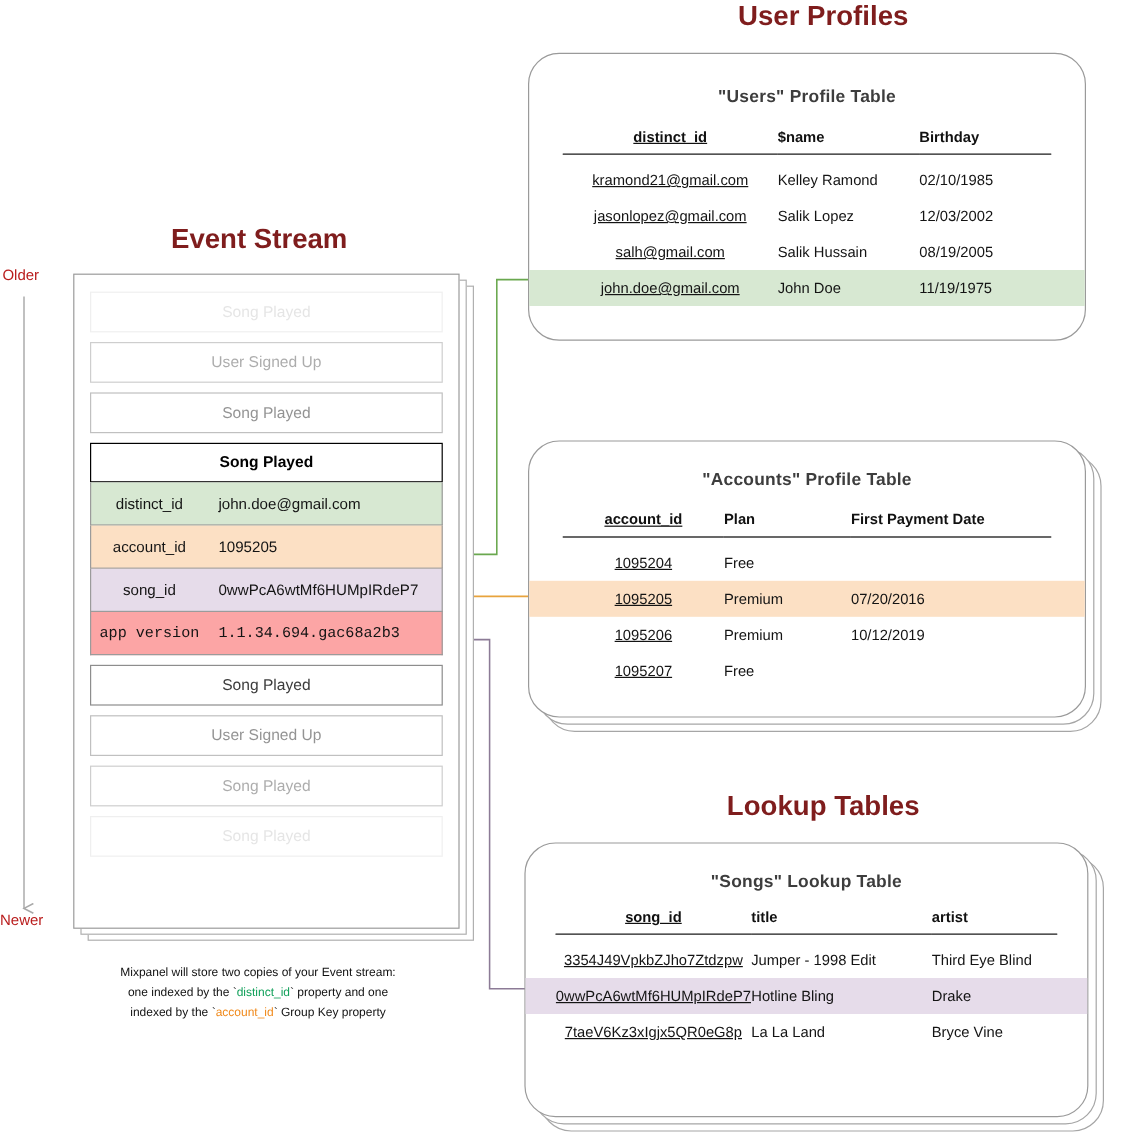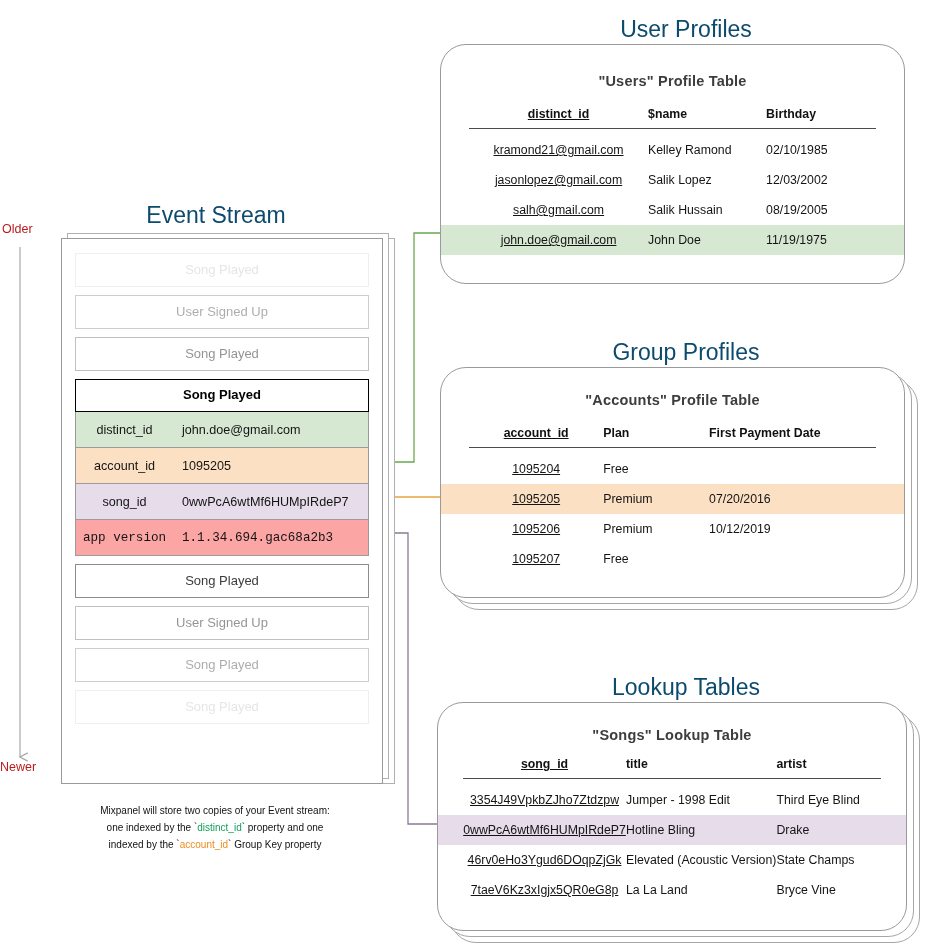--- a/index.html
+++ b/index.html
@@ -10,25 +10,24 @@
     color:#1a1a1a;
     position:relative;
     overflow:hidden;
   }
   .canvas{position:absolute;inset:0;}
 
   
   .sec-title{
     position:absolute;
     font-size:23px;
-    font-weight:400;
-    color:#0c4a6e;
+    font-weight:700;
+    color:#7f1d1d;
     text-align:center;
     white-space:nowrap;
-    margin-top:16px;
   }
 
   
   .card-stack{position:absolute;}
   .card-shadow{
     position:absolute;
     border:1.3px solid #a6a6a6;
     border-radius:26px;
     background:#ffffff;
     box-sizing:border-box;
@@ -96,21 +95,21 @@
   #event-stream-title{left:48px;top:186px;width:336px;}
 
   .es-stack{position:absolute;}
   .es-shadow{
     position:absolute;
     border:1.4px solid #b0b0b0;
     background:#fff;
     box-sizing:border-box;
   }
   .es-main{
-    position:absolute;left:0;top:10px;
+    position:absolute;left:0;top:0;
     border:1.6px solid #9b9b9b;
     background:#fff;
     box-sizing:border-box;
     padding:14px 13px;
   }
   .ev{
     box-sizing:border-box;
     border:1.2px solid #8d8d8d;
     background:#fff;
     height:34px;
@@ -303,21 +302,20 @@
                 <td style="background: transparent;">John Doe</td>
                 <td style="background: transparent; margin-left: 40px;">11/19/1975</td>
               </tr>
             </tbody>
           </table>
       <div class="hl-band" style="top: 118px; height: 30px; background: rgb(215, 232, 210);"></div>
         </div>
     </div>
   </div>
 
-  <div class="sec-title" style="left:501px;top:323px;width:370px;">Group Profiles</div>
 
   <div class="card-stack" style="left:440px;top:367px;width:487px;height:250px;">
     <div class="card-shadow" style="left:13px;top:12px;width:465px;height:231px;"></div>
     <div class="card-shadow" style="left:7px;top:6px;width:465px;height:231px;"></div>
     <div class="card-main" style="width:465px;height:231px;">
       <div class="card-title" style="margin-top:24px;">"Accounts" Profile Table</div>
       <div class="tbl-wrap" style="margin:18px 28px 0 28px;">
         <table class="dt" id="accounts-table">
             <colgroup>
               <col style="width: 33%;">
@@ -395,25 +393,20 @@
                 <td class="k"><span>3354J49VpkbZJho7Ztdzpw</span></td>
                 <td>Jumper - 1998 Edit</td>
                 <td>Third Eye Blind</td>
               </tr>
               <tr class="hl-purple">
                 <td class="k" style="background: transparent;"><span>0wwPcA6wtMf6HUMpIRdeP7</span></td>
                 <td style="background: transparent;">Hotline Bling</td>
                 <td style="background: transparent;">Drake</td>
               </tr>
               <tr>
-                <td class="k"><span>46rv0eHo3Ygud6DOqpZjGk</span></td>
-                <td>Elevated (Acoustic Version)</td>
-                <td>State Champs</td>
-              </tr>
-              <tr>
                 <td class="k"><span>7taeV6Kz3xIgjx5QR0eG8p</span></td>
                 <td>La La Land</td>
                 <td>Bryce Vine</td>
               </tr>
             </tbody>
           </table>
       <div class="hl-band" style="top: 58px; height: 30px; background: rgb(230, 220, 234);"></div>
         </div>
     </div>
   </div>

